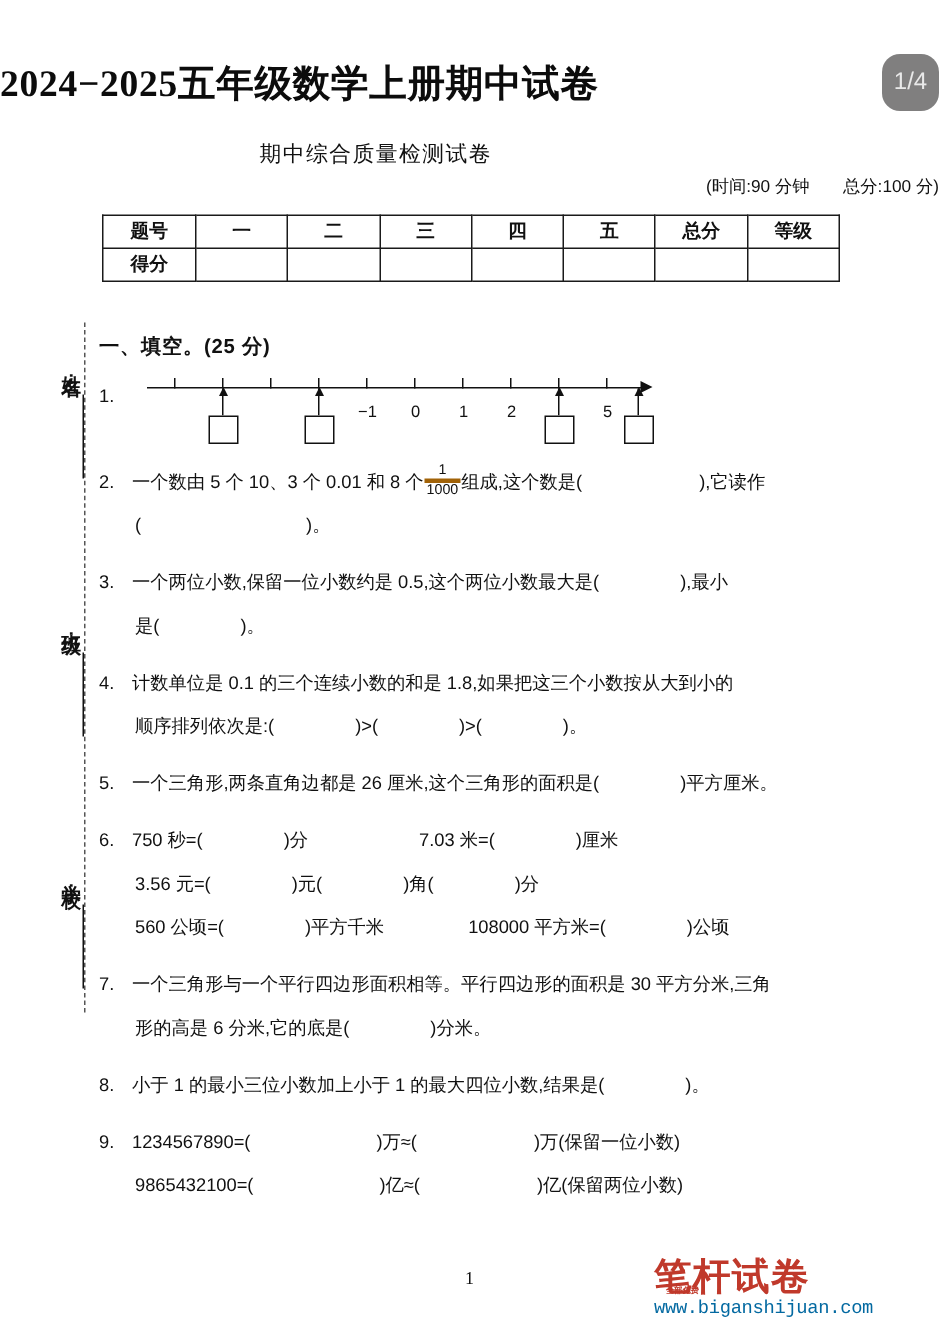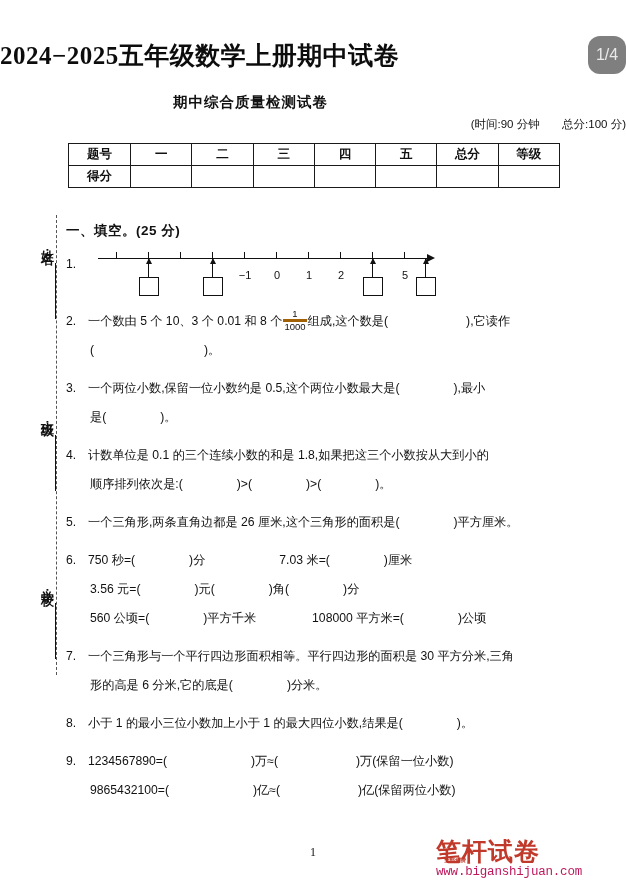--- a/index.html
+++ b/index.html
@@ -79,21 +79,21 @@
     display: flex;
     align-items: center;
     justify-content: center;
     flex: 0 0 auto;
   }
   .subtitle {
     position: absolute;
     left: 0; top: 93px;
     width: 501px;
     text-align: center;
-    font-weight: bold;
+    font-weight: normal;
     font-size: 14.5px;
     letter-spacing: 1px;
     color: #111;
     font-family: "Liberation Sans", "DejaVu Sans", sans-serif;
   }
   .meta {
     position: absolute;
     left: 0; top: 117px;
     width: 626px;
     text-align: right;
@@ -251,21 +251,21 @@
   .wm-cn {
     font-size: 25px;
     font-weight: bold;
     color: #c0392b;
     letter-spacing: 1px;
     font-family: "Liberation Sans", "DejaVu Sans", sans-serif;
     line-height: 1.05;
   }
   .wm-url {
     font-size: 12.5px;
-    color: #be185d;
+    color: #0369a1;
     font-family: "Liberation Mono", "DejaVu Sans Mono", monospace;
     letter-spacing: -0.2px;
     margin-top: 1px;
   }
   .wm-free {
     position: absolute;
     left: 8px; bottom: 15px;
     font-size: 5.5px;
     color: #c0392b;
     font-family: "Liberation Sans", "DejaVu Sans", sans-serif;

